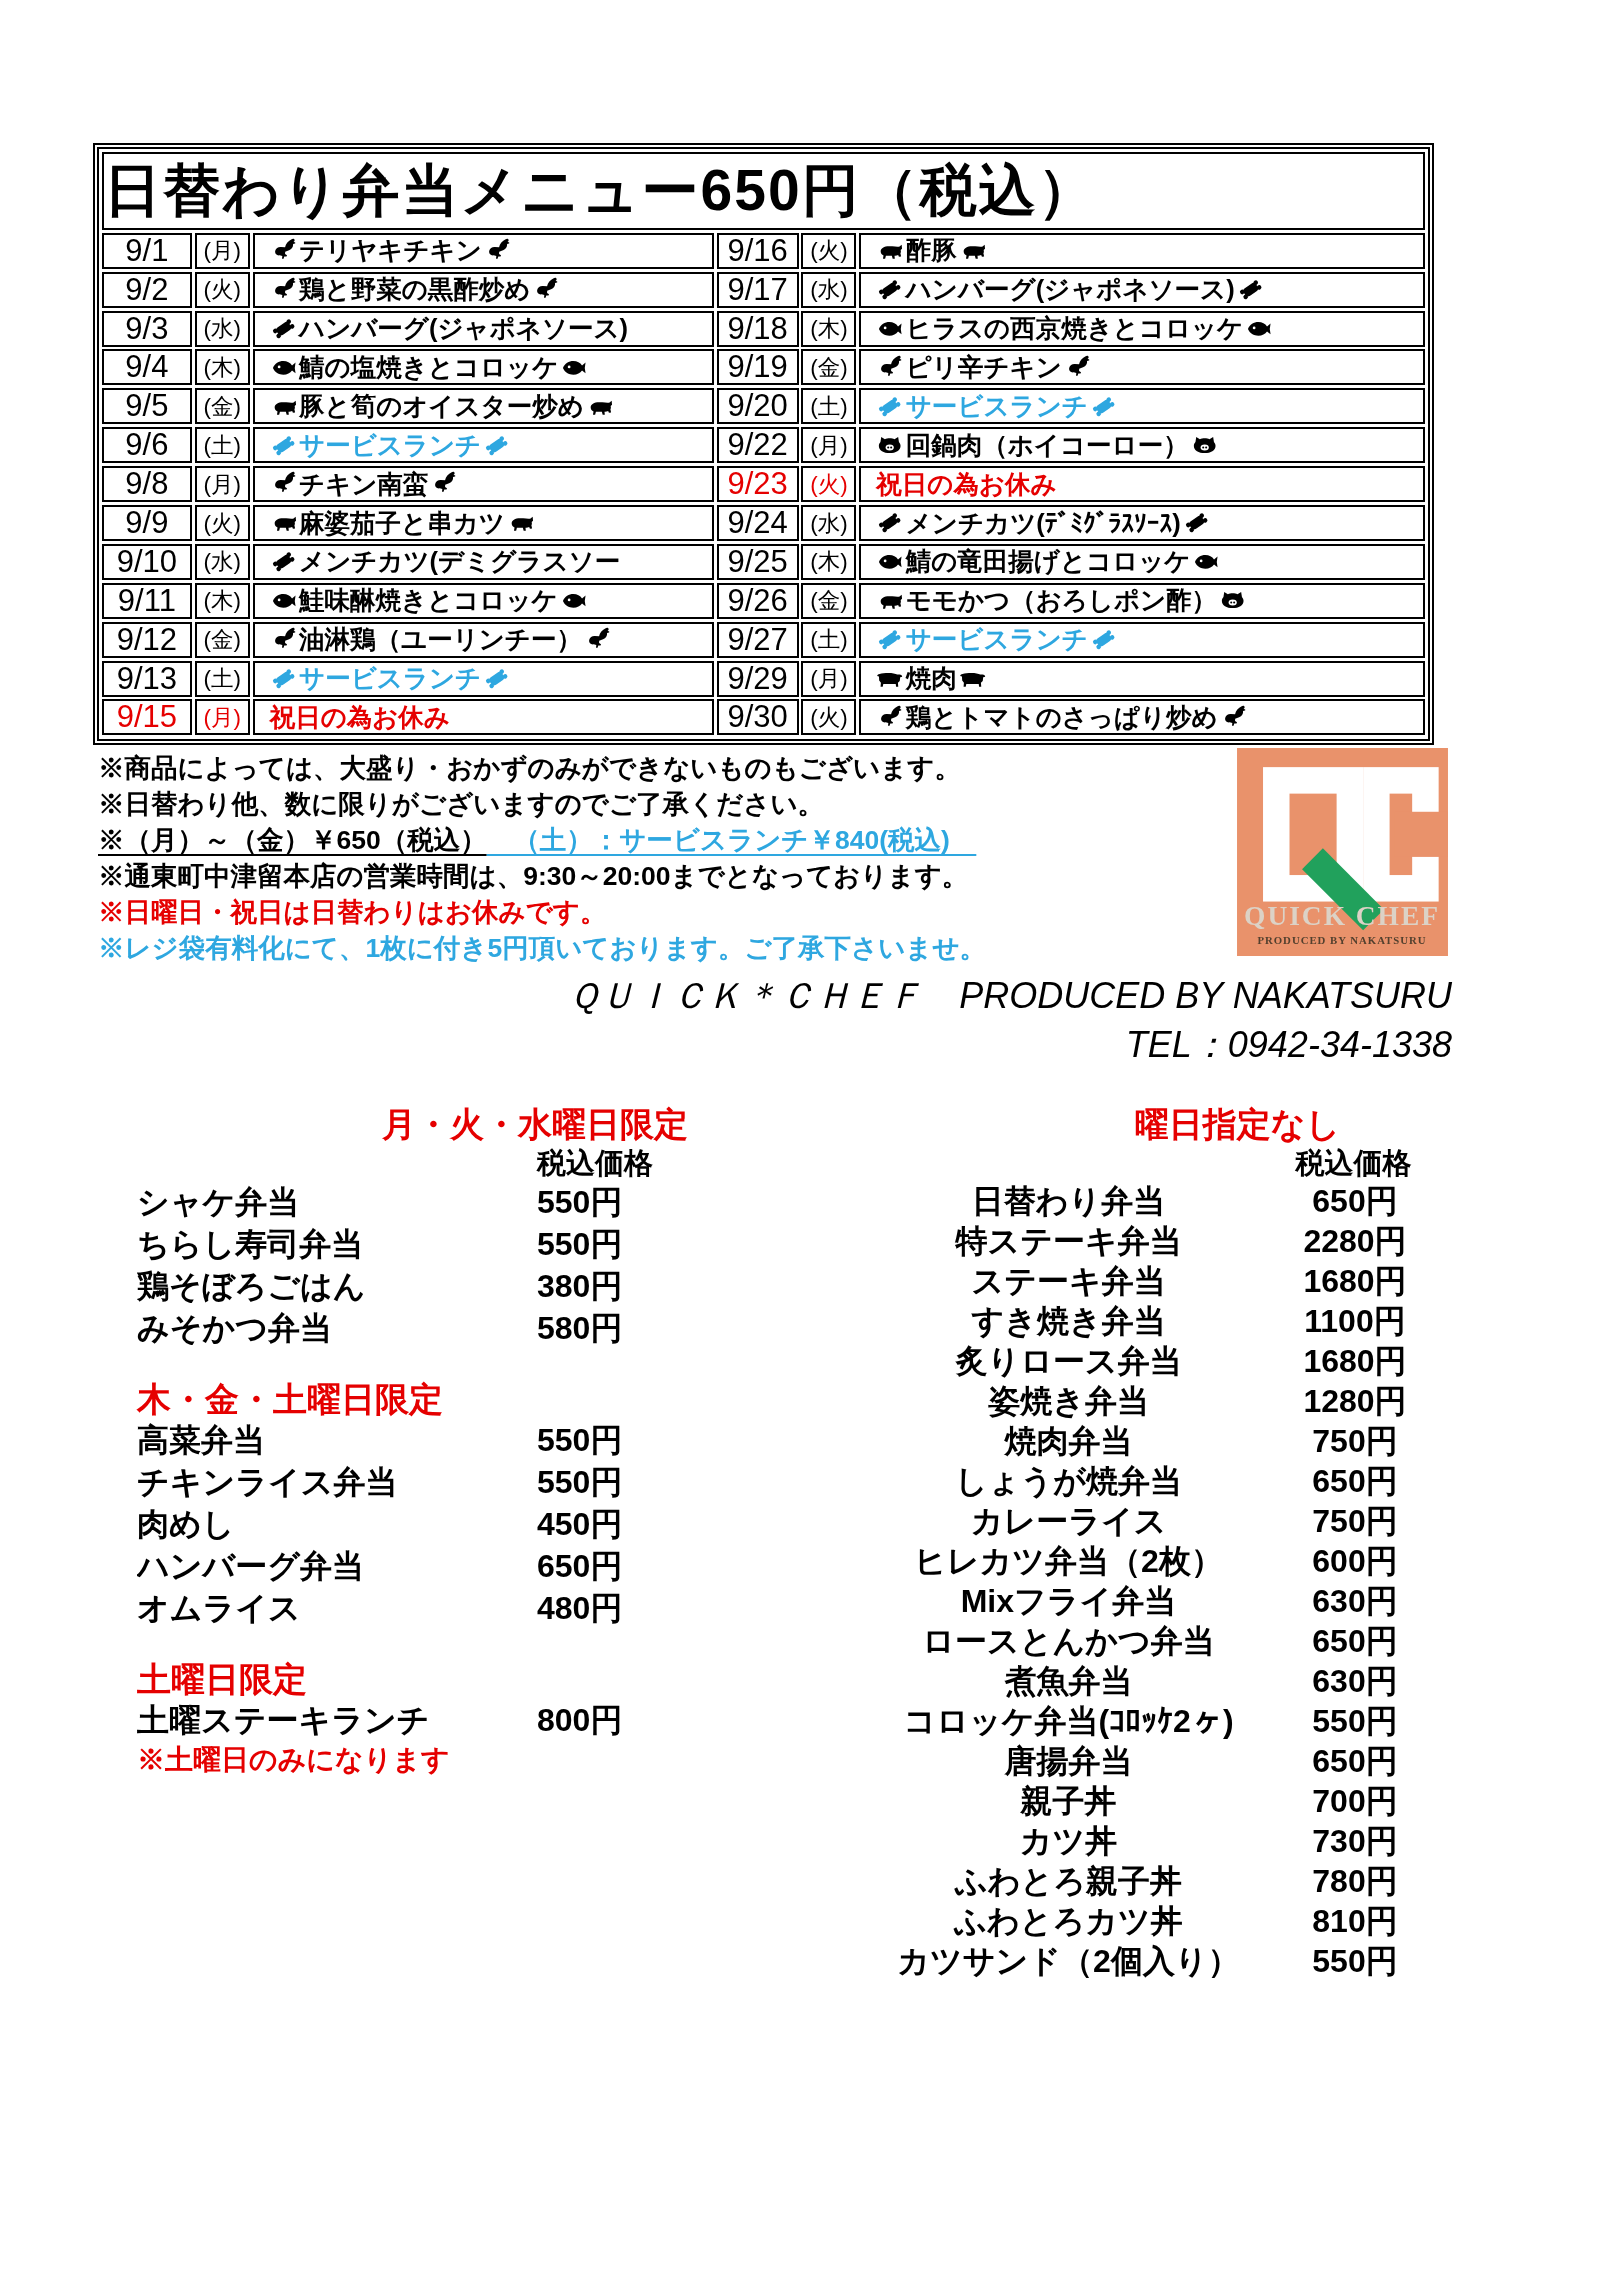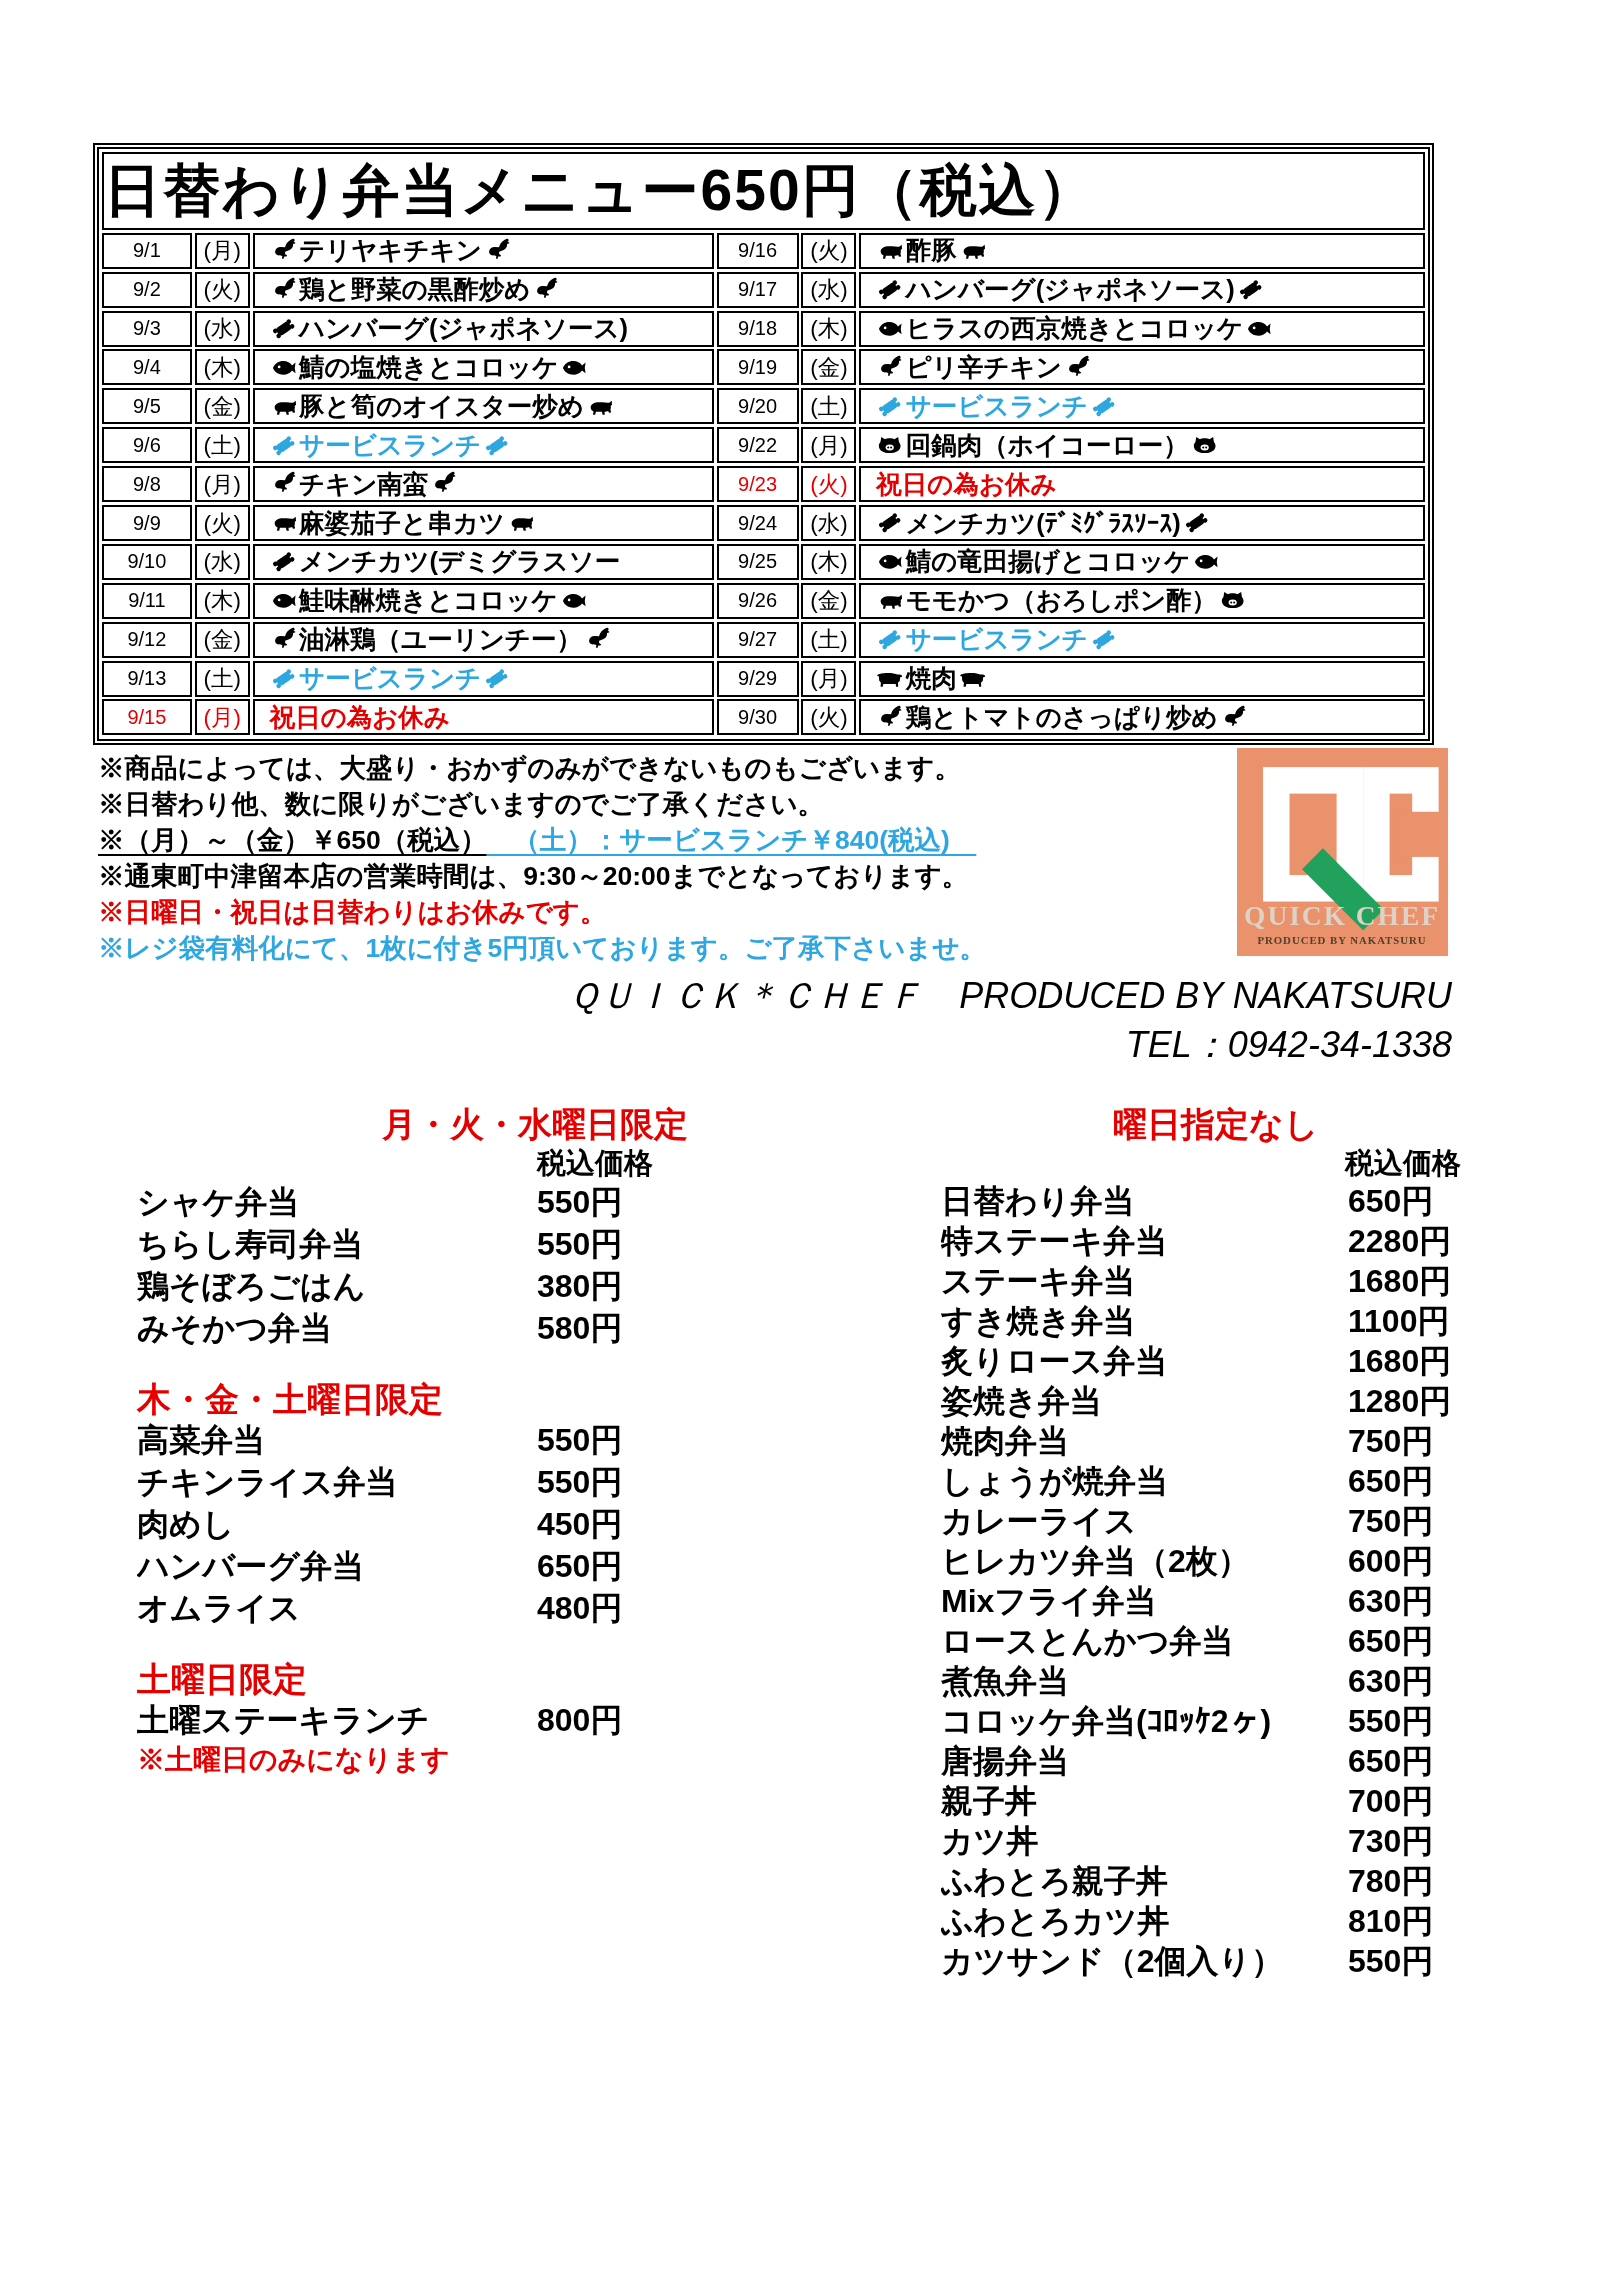--- a/index.html
+++ b/index.html
@@ -10,21 +10,21 @@
   html,body{margin:0;padding:0;background:#fff;}
   body{width:1621px;height:2293px;position:relative;font-family:"Liberation Sans",sans-serif;color:var(--ink);}
   .sheet{position:absolute;inset:0;background:#fff;}
 
   
   .cal-frame{position:absolute;left:93px;top:143px;width:1341px;height:602px;border:2px solid #000;padding:2px;box-sizing:border-box;}
   .cal-inner{border:2px solid #000;height:100%;box-sizing:border-box;padding:2.9px;display:flex;flex-direction:column;}
   .title-box{border:2px solid #000;box-sizing:border-box;text-align:left;font-size:57px;font-weight:900;line-height:73px;height:78px;letter-spacing:2px;transform-origin:center;white-space:nowrap;overflow:hidden;}
   .cal-grid{margin-top:2.9px;display:grid;grid-template-columns:90px 55px 461px 82px 55px 1fr;grid-auto-rows:36px;gap:2.9px;}
   .c-cell{border:2px solid #000;box-sizing:border-box;display:flex;align-items:center;white-space:nowrap;overflow:hidden;background:#fff;}
-  .c-date{justify-content:center;font-size:20px;}
+  .c-date{justify-content:center;font-size:31px;}
   .c-day{justify-content:center;font-size:22.5px;}
   .c-menu{padding:0 15px;gap:2px;font-size:25.5px;font-weight:bold;}
   .c-date.red,.c-day.red{color:var(--red);}
   .c-menu.red{color:var(--red);}
   .c-menu.blue{color:var(--blue);}
   .ico{display:inline-flex;width:27.4px;height:27.4px;flex:0 0 auto;align-items:center;}
   .ico svg{width:100%;height:100%;}
 
   
   .notes{position:absolute;left:98px;top:750px;width:1127px;}
@@ -36,21 +36,21 @@
 
   
   .logo{position:absolute;left:1237px;top:748px;width:211px;height:208px;}
 
   
   .brand{position:absolute;right:169px;top:974px;text-align:right;font-style:italic;font-size:36px;line-height:43px;white-space:nowrap;}
   .brand-line{text-underline-offset:6.9px;text-decoration-thickness:2px;margin-bottom:6px;}
 
   
   .menu-left{position:absolute;left:137px;top:1104px;width:549px;}
-  .menu-right{position:absolute;left:941px;top:1104px;width:573px;}
+  .menu-right{position:absolute;left:865px;top:1104px;width:573px;text-align:center;}
   .mhead{color:var(--red);font-weight:900;font-size:34px;line-height:41px;white-space:nowrap;}
   .mhead.indent{padding-left:245px;}
   .mhead.rhead{padding-left:172px;}
   .mtaxhead{font-weight:bold;font-size:29px;line-height:37px;padding-left:400px;white-space:nowrap;}
   .mtaxhead.rtax{padding-left:404px;}
   .mrow{display:flex;font-weight:bold;font-size:32px;align-items:center;white-space:nowrap;}
   .menu-left .mrow{height:42px;}
   .menu-right .mrow{height:40px;}
   .menu-left .mname{width:400px;overflow:hidden;}
   .menu-right .mname{width:407px;overflow:hidden;}

